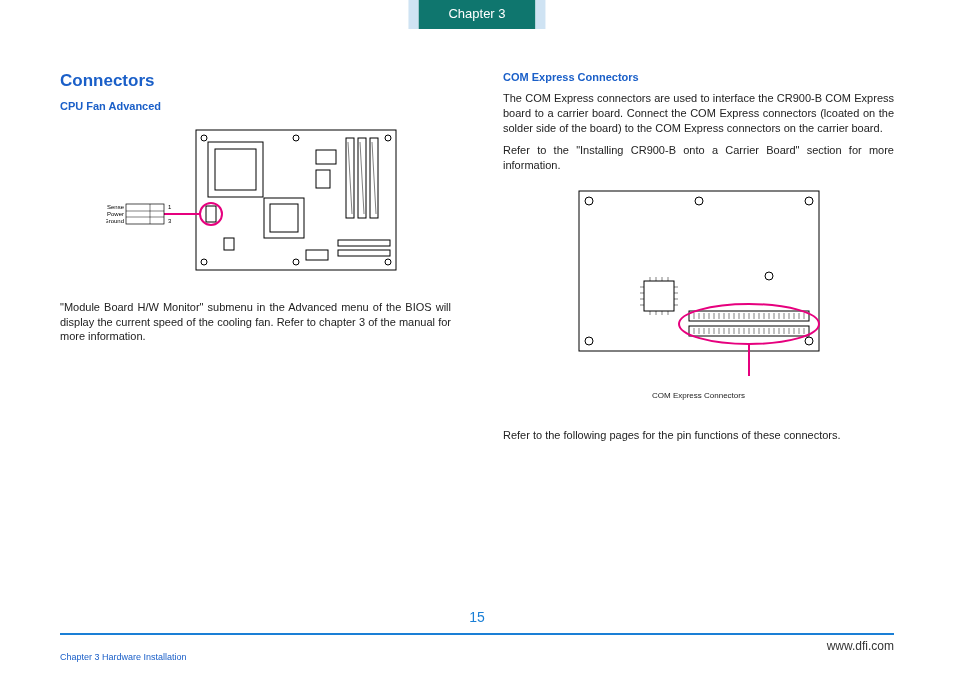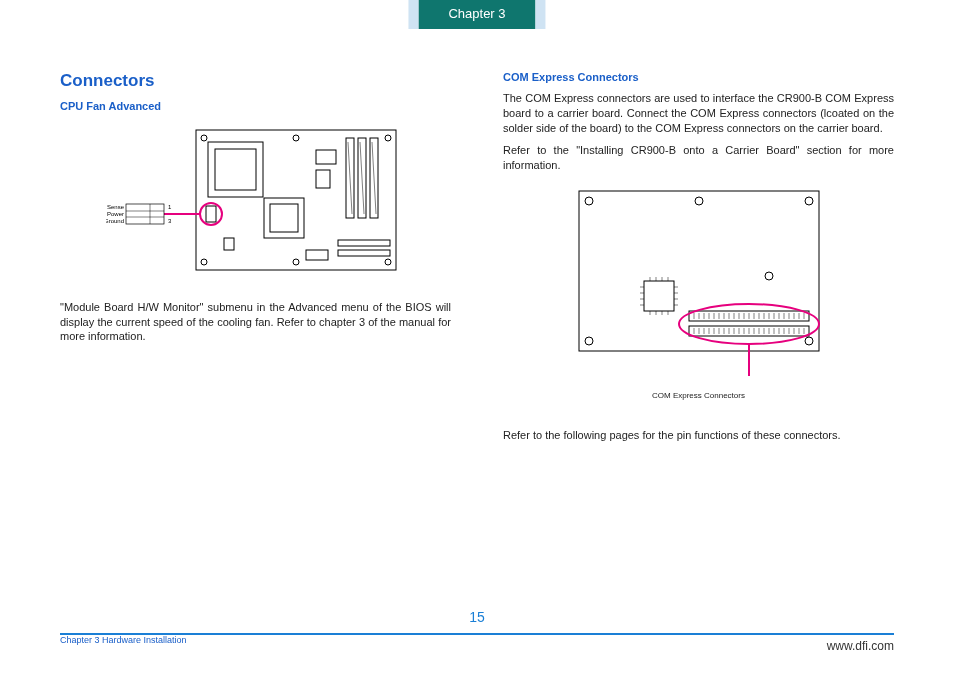--- a/index.html
+++ b/index.html
@@ -10,21 +10,21 @@
   .chapter-tab::before { left:-10px; }
   .chapter-tab::after { right:-10px; }
   .columns { position: absolute; top: 70px; left: 60px; right: 60px; bottom: 70px; display: flex; gap: 52px; justify-content: center; }
   .col { flex: 1; font-size: 9px; line-height: 1.35; color: #222; }
   h1.connectors { color: #1a5fc8; font-size: 17px; font-weight: 700; margin-bottom: 6px; }
   h2.sub { color: #1a5fc8; font-size: 11px; font-weight: 700; margin-bottom: 6px; margin-top: 4px; }
   .bodytext { font-size: 11px; text-align: justify; margin-bottom: 8px; }
   .diagram-wrap { display:flex; justify-content:center; margin: 6px 0 10px 0; }
   .page-number { position: absolute; left: 50%; bottom: 50px; transform: translateX(-50%); font-size: 14px; color: #1a7fd6; }
   .footer-rule { position: absolute; left: 60px; right: 60px; bottom: 40px; height: 2px; background: #1a7fd6; }
-  .footer-left { position:absolute; left:60px; bottom:30px; font-size:9px; color:#1a5fc8; }
+  .footer-left { position:absolute; left:60px; bottom:13px; font-size:9px; color:#1a5fc8; }
   .footer-right { position:absolute; right:60px; bottom:22px; font-size:12px; color:#333; }
   .caption { text-align:center; font-size:8px; margin-top:2px; }
 </style>
 </head>
 <body>
 <div class="page">
 
   <div class="chapter-tab">Chapter 3</div>
 
   <div class="columns">

